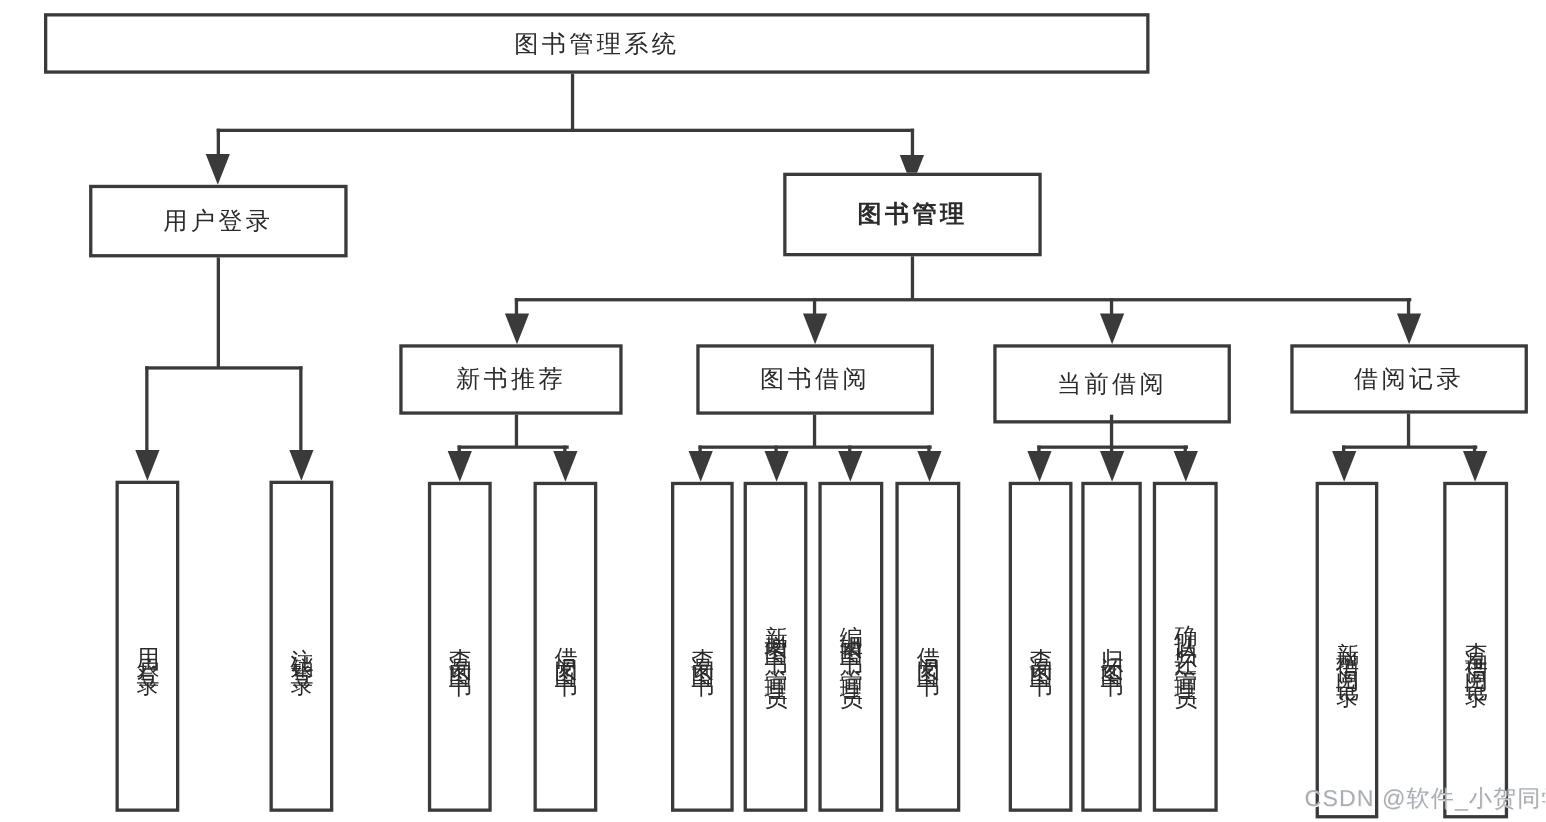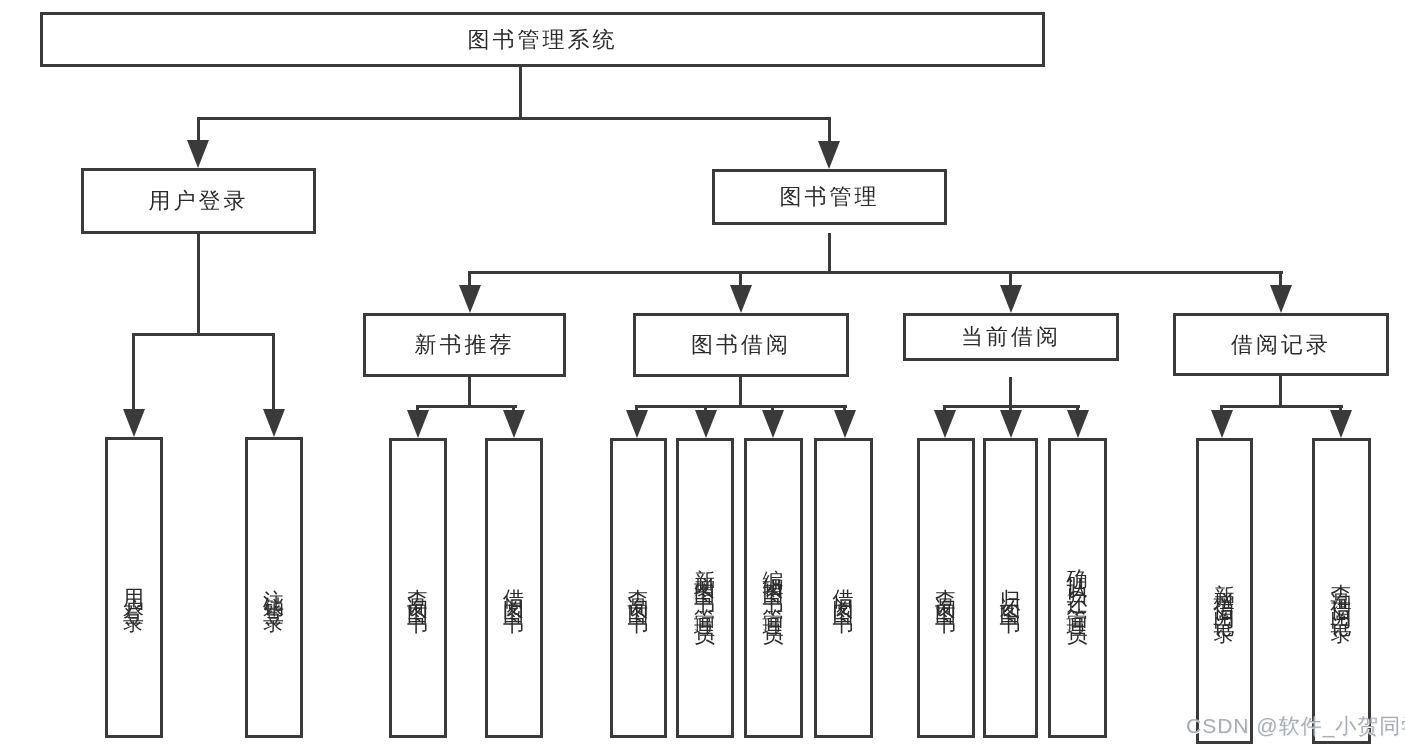--- a/index.html
+++ b/index.html
@@ -71,21 +71,21 @@
   <div class="vline" style="left:519px; top:67px; height:52px;"></div>
   <div class="hline" style="left:197px; top:117px; width:634px;"></div>
   <div class="vline" style="left:197px; top:117px; height:26px;"></div>
   <div class="arrow" style="left:187px; top:140px;"></div>
   <div class="vline" style="left:828px; top:117px; height:26px;"></div>
   <div class="arrow" style="left:818px; top:141px;"></div>
 
   <div class="box h" style="left:81px; top:168px; width:235px; height:66px;">
     <span>用户登录</span>
   </div>
-  <div class="box h" style="left:712px; top:169px; width:235px; height:56px;">
+  <div class="box h" style="left:712px; top:157px; width:235px; height:76px;font-weight:bold;">
     <span>图书管理</span>
   </div>
 
   <div class="vline" style="left:197px; top:234px; height:101px;"></div>
   <div class="hline" style="left:132px; top:333px; width:143px;"></div>
   <div class="vline" style="left:132px; top:333px; height:78px;"></div>
   <div class="arrow" style="left:123px; top:409px;"></div>
   <div class="vline" style="left:272px; top:333px; height:78px;"></div>
   <div class="arrow" style="left:263px; top:409px;"></div>
 
@@ -99,21 +99,21 @@
   <div class="arrow" style="left:1000px; top:285px;"></div>
   <div class="vline" style="left:1279px; top:271px; height:17px;"></div>
   <div class="arrow" style="left:1270px; top:285px;"></div>
 
   <div class="box h" style="left:363px; top:313px; width:203px; height:64px;">
     <span>新书推荐</span>
   </div>
   <div class="box h" style="left:633px; top:313px; width:216px; height:64px;">
     <span>图书借阅</span>
   </div>
-  <div class="box h" style="left:903px; top:313px; width:216px; height:48px;">
+  <div class="box h" style="left:903px; top:313px; width:216px; height:72px;">
     <span>当前借阅</span>
   </div>
   <div class="box h" style="left:1173px; top:313px; width:216px; height:63px;">
     <span>借阅记录</span>
   </div>
 
   <div class="vline" style="left:468px; top:377px; height:30px;"></div>
   <div class="hline" style="left:416px; top:405px; width:101px;"></div>
   <div class="vline" style="left:416px; top:405px; height:8px;"></div>
   <div class="arrow" style="left:407px; top:410px;"></div>

